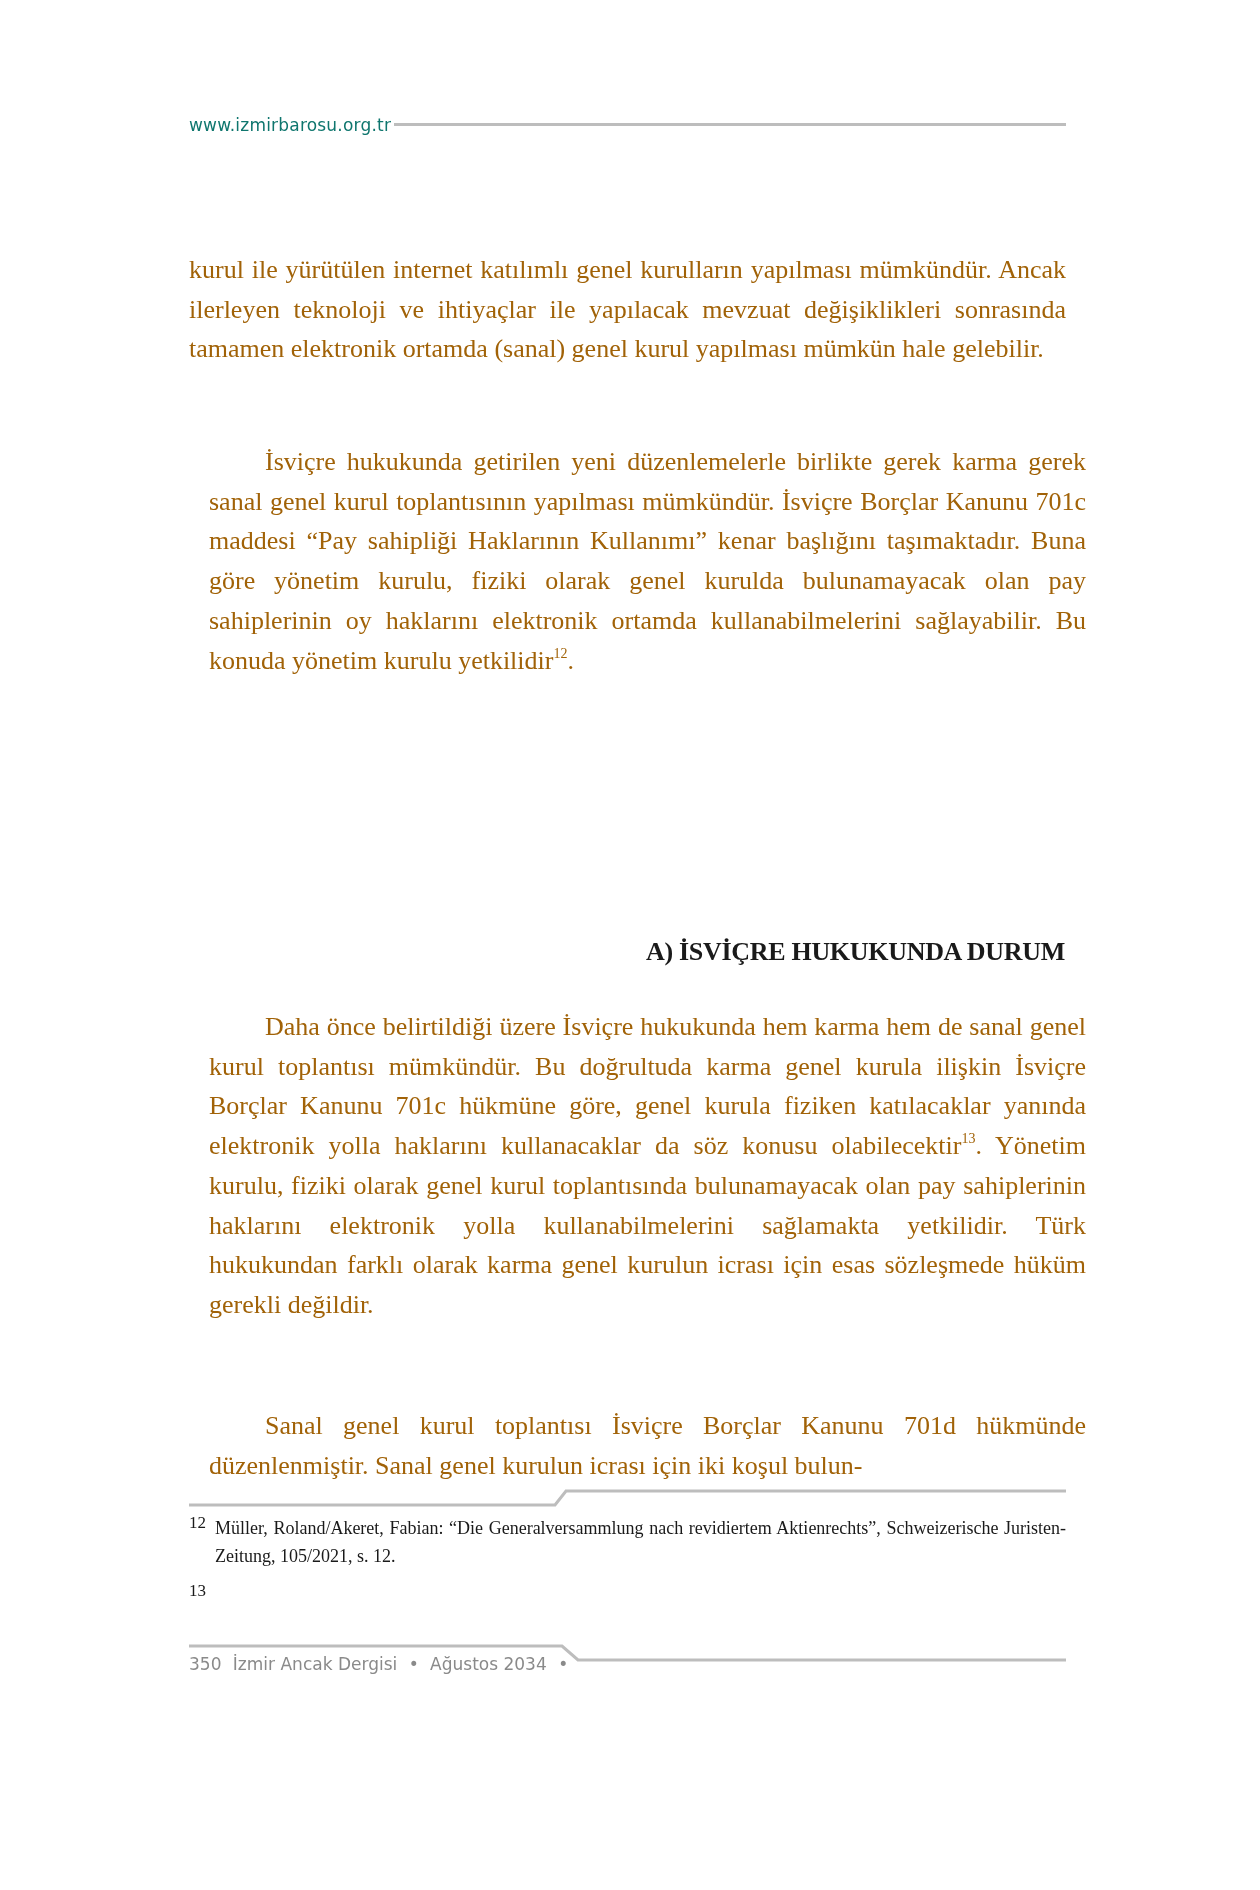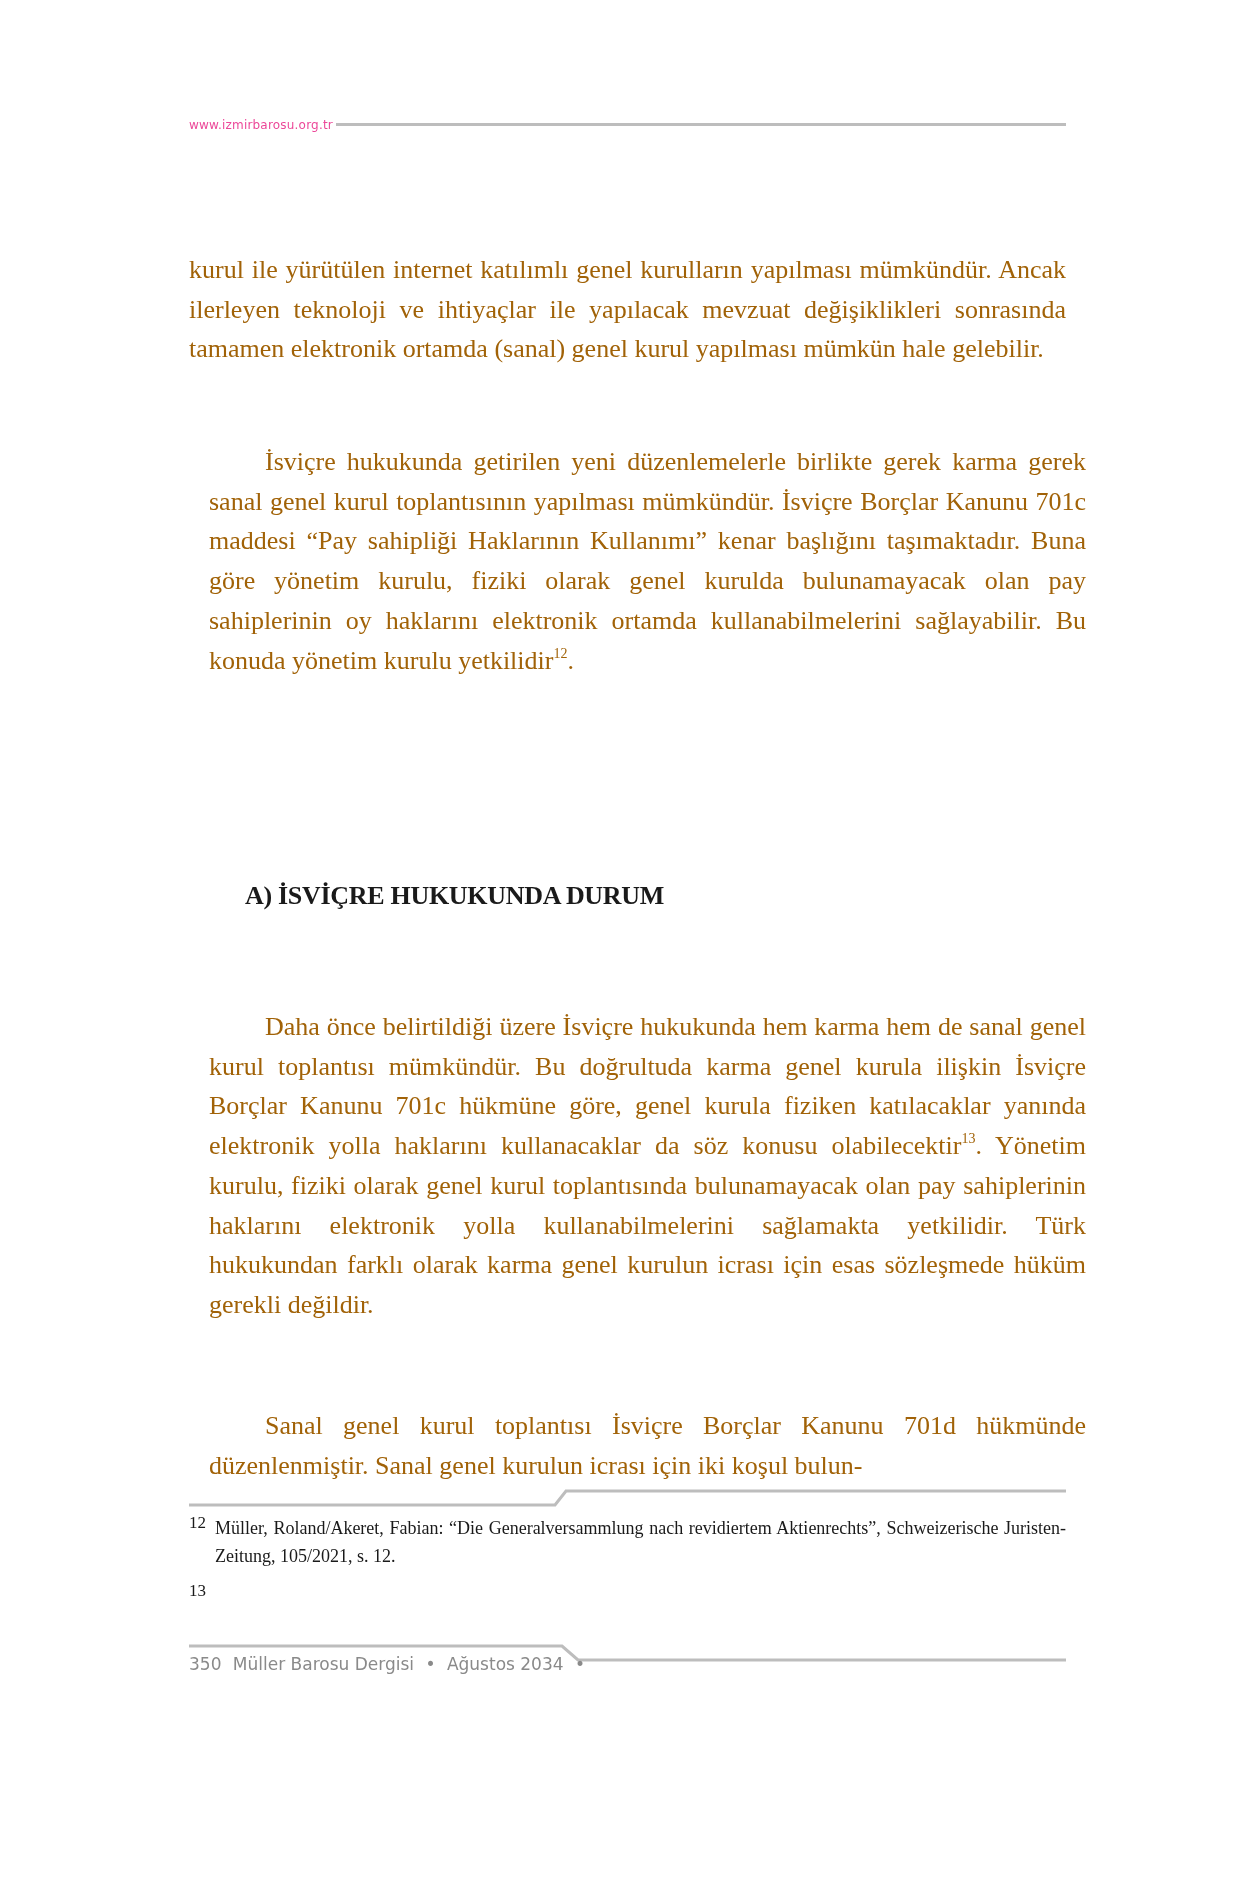--- a/index.html
+++ b/index.html
@@ -4,21 +4,21 @@
   <style>
     html, body { margin: 0; padding: 0; background: #ffffff; }
     body { width: 1260px; height: 1890px; position: relative; overflow: hidden; }
     .page { position: absolute; left: 0; top: 0; width: 1260px; height: 1890px; background: #fff; }
 
     .running-header {
       position: absolute; left: 189px; top: 112px; width: 877px; height: 22px;
       display: flex; align-items: center;
     }
     .running-header .url {
-      font-family: "DejaVu Sans", sans-serif; font-size: 12px; color: #ec4899;
+      font-family: "DejaVu Sans", sans-serif; font-size: 17px; color: #0f766e;
       letter-spacing: 0.2px; white-space: nowrap; line-height: 22px; padding-top: 3px;
     }
     .running-header .rule {
       flex: 1; height: 3px; background: #bdbdbd; margin-left: 3px; margin-top: 2px;
     }
 
     .body-text {
       position: absolute; left: 189px; width: 877px;
       font-family: "Liberation Serif", "DejaVu Serif", serif;
       font-size: 26px; line-height: 39.7px; color: #a16207;
@@ -65,21 +65,21 @@
 
   <p class="body-text" style="top:250px;">
     <span>kurul ile yürütülen internet katılımlı genel kurulların yapılması mümkündür. Ancak ilerleyen teknoloji ve ihtiyaçlar ile yapılacak mevzuat değişiklikleri sonrasında tamamen elektronik ortamda (sanal) genel kurul yapılması mümkün hale gelebilir.</span>
   </p>
 
   <p class="body-text indent" style="top:442px;">
     <span>İsviçre hukukunda getirilen yeni düzenlemelerle birlikte gerek karma gerek sanal genel kurul toplantısının yapılması mümkündür. İsviçre Borçlar Kanunu 701c maddesi “Pay sahipliği Haklarının Kullanımı” kenar başlığını taşımaktadır.  Buna göre yönetim kurulu, fiziki olarak genel kurulda bulunamayacak olan pay sahiplerinin oy haklarını elektronik ortamda kullanabilmelerini sağlayabilir. Bu konuda yönetim kurulu yetkilidir</span><sup>12</sup><span>.</span>
   </p>
 
 
-  <h2 class="section-heading" style="top:876px;">A) İSVİÇRE HUKUKUNDA DURUM</h2>
+  <h2 class="section-heading" style="top:932px;text-align:right;">A) İSVİÇRE HUKUKUNDA DURUM</h2>
 
   <p class="body-text indent" style="top:1007px;">
     <span>Daha önce belirtildiği üzere İsviçre hukukunda hem karma hem de sanal genel kurul toplantısı mümkündür. Bu doğrultuda karma genel kurula ilişkin İsviçre Borçlar Kanunu 701c hükmüne göre, genel kurula fiziken katılacaklar yanında elektronik yolla haklarını kullanacaklar da söz konusu olabilecektir</span><sup>13</sup><span>. Yönetim kurulu, fiziki olarak genel kurul toplantısında bulunamayacak olan pay sahiplerinin haklarını elektronik yolla kullanabilmelerini sağlamakta yetkilidir. Türk hukukundan farklı olarak karma genel kurulun icrası için esas sözleşmede hüküm gerekli değildir.</span>
   </p>
 
   <p class="body-text indent" style="top:1406px;">
     <span>Sanal genel kurul toplantısı İsviçre Borçlar Kanunu 701d hükmünde düzenlenmiştir. Sanal genel kurulun icrası için iki koşul bulun-</span>
   </p>
 
   <svg class="separator" viewBox="0 0 1260 1890" width="1260" height="1890">
@@ -92,19 +92,19 @@
       <span class="fn-num">12</span>
       <span>Müller, Roland/Akeret, Fabian: “Die Generalversammlung nach revidiertem Aktienrechts”, Schweizerische Juristen-Zeitung, 105/2021, s. 12.</span>
     </p>
     <p class="footnote">
       <span class="fn-num">13</span>
     </p>
   </div>
 
   <div class="running-footer">
     <span>350</span>
-    <span>Müller Barosu Dergisi</span>
+    <span>İzmir Ancak Dergisi</span>
     <span>•</span>
     <span>Ağustos 2034</span>
     <span>•</span>
   </div>
 
 </div>
 
 </body></html>

